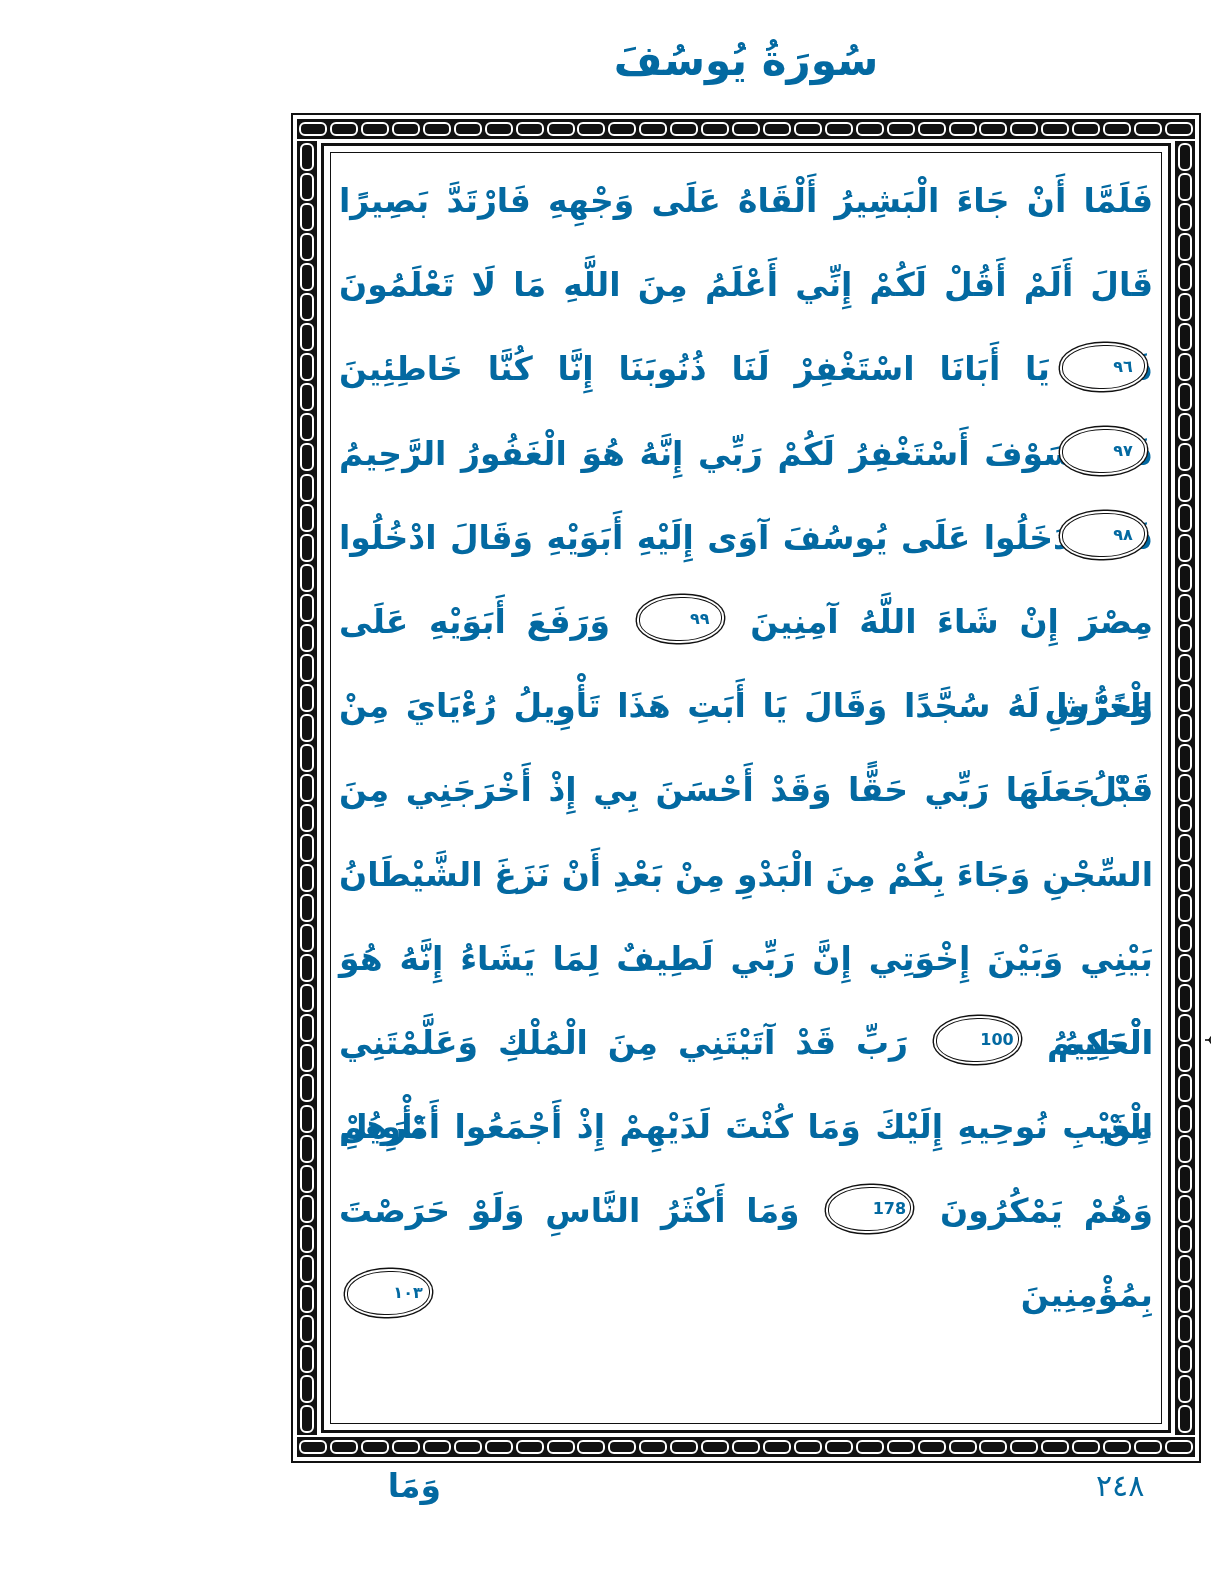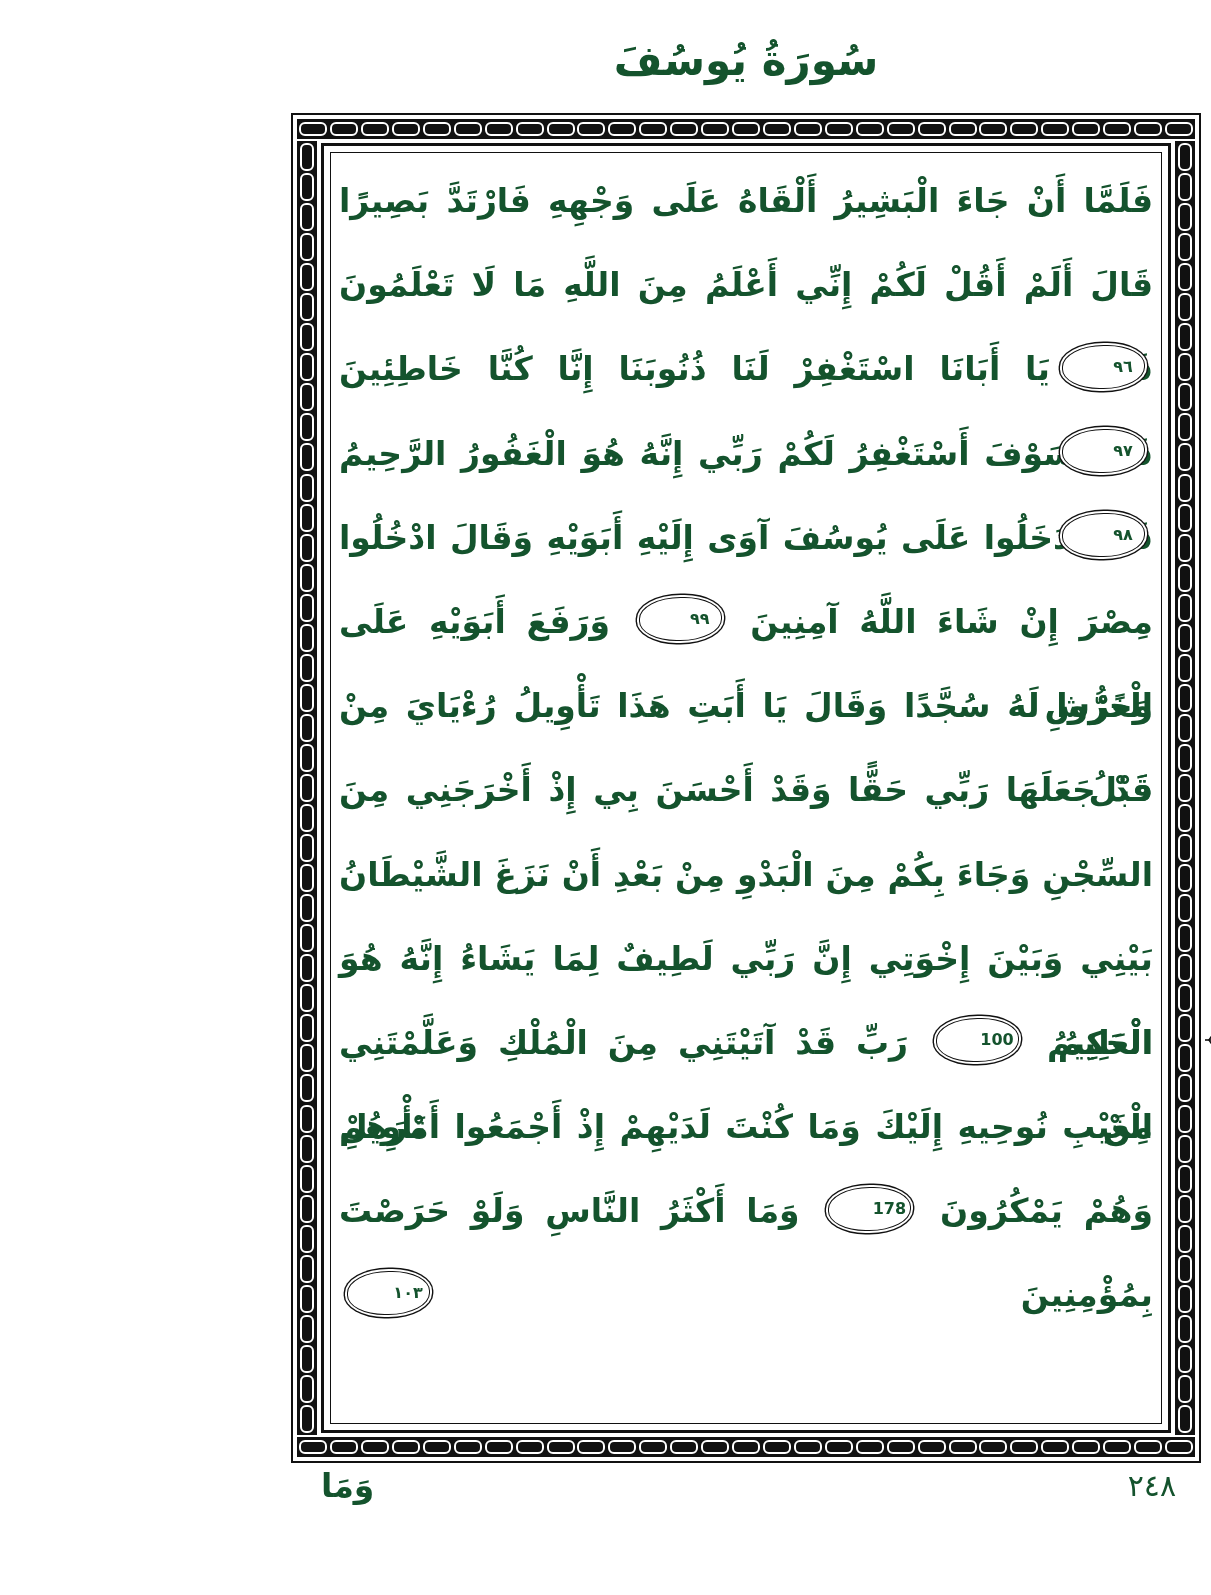--- a/index.html
+++ b/index.html
@@ -1,20 +1,20 @@
 <!DOCTYPE html>
 <html lang="ar" dir="rtl"><head>
 <meta charset="utf-8">
 <style>
   html,body{margin:0;padding:0;background:#ffffff;}
   .page{
     position:relative;
     width:1010px;height:1595px;
     background:#ffffff;
-    color:#14532d;
+    color:#0369a1;
     font-family:"DejaVu Sans",sans-serif;
     overflow:hidden;
   }
   
   .surah-title{
     position:absolute;left:90px;top:36px;width:910px;
     text-align:center;
     font-size:42px;font-weight:bold;
     direction:rtl;
   }
@@ -72,25 +72,25 @@
     background:#fff;
     position:relative;top:-4px;
     line-height:1;
     padding-left:39px;
   }
   
   .hizb-medallion{position:absolute;left:1002px;top:922px;width:124px;height:218px;}
   
   .catchword{
     position:absolute;left:120px;top:1466px;width:120px;
-    font-size:33px;font-weight:bold;text-align:left;direction:rtl;
+    font-size:33px;font-weight:bold;text-align:right;direction:rtl;
   }
   .page-number{
     position:absolute;left:895px;top:1468px;width:80px;
-    font-size:30px;text-align:right;direction:rtl;letter-spacing:4px;
+    font-size:30px;text-align:left;direction:rtl;letter-spacing:4px;
   }
 </style>
 </head>
 <body>
 
 <div class="page">
 
   <div class="surah-title">سُورَةُ يُوسُفَ</div>
 
   <div class="frame">

